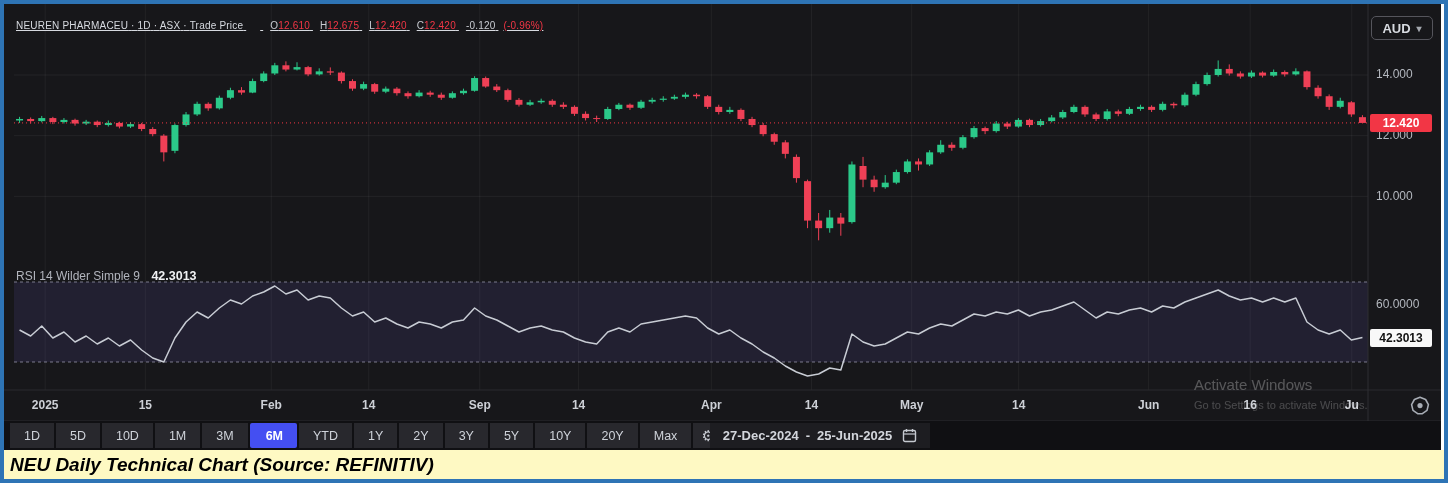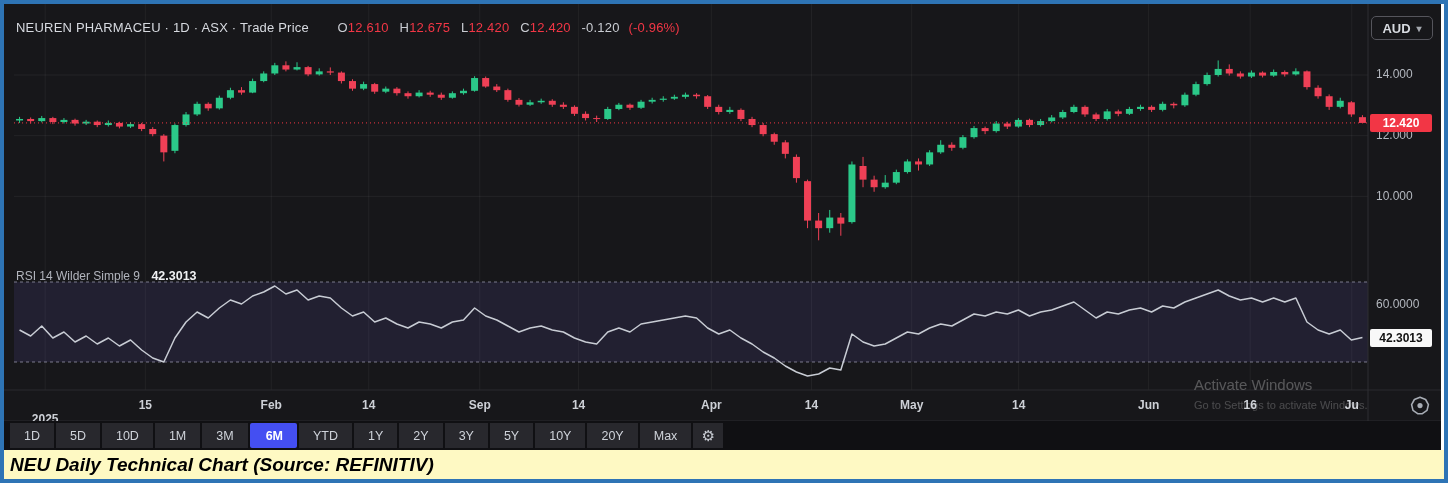--- a/index.html
+++ b/index.html
@@ -2,21 +2,21 @@
 <html><head>
 <meta charset="utf-8">
 <style>
   * { margin:0; padding:0; box-sizing:border-box; }
   body { width:1448px; height:483px; font-family:"Liberation Sans", sans-serif; background:#fff; }
   .frame { width:1448px; height:483px; border:4px solid #2e74b5; background:#fff; overflow:hidden; position:relative; }
   .app { position:relative; width:1437px; height:446px; background:#17171a; overflow:hidden; }
   #chart-canvas { position:absolute; left:0; top:0; }
 
   
-  .legend { position:absolute; left:12px; top:16px; font-size:13px; color:#d7dae0; letter-spacing:.2px; white-space:nowrap; z-index:5; }
+  .legend { position:absolute; left:12px; top:16px; font-size:10px; color:#d7dae0; letter-spacing:.2px; white-space:nowrap; z-index:5;text-decoration:underline; }
   .legend .red { color:#f23645; }
   .legend .lab { color:#c9ccd2; margin-left:7px; }
   .legend .gap { display:inline-block; width:14px; }
 
   
   .aud-box { position:absolute; right:8px; top:12px; width:62px; height:24px; border:1px solid #55555c; border-radius:5px;
              display:flex; align-items:center; justify-content:center; gap:6px; color:#d7dae0; font-size:13px; font-weight:700; z-index:6; cursor:pointer; background:#17171a; }
   .aud-box .chev { font-size:10px; color:#a5a9b0; }
 
   
@@ -356,21 +356,21 @@
     <div class="badge red" style="top:110px;">12.420</div>
 
     <div class="rsi-legend">
       <span>RSI 14 Wilder Simple 9</span>
       <b>42.3013</b>
     </div>
     <div class="y-label" style="top:293px;">60.0000</div>
     <div class="badge white" style="top:325px;">42.3013</div>
 
     <div class="time-axis" id="time-axis">
-        <div class="tick" style="left: 41.142px; margin-top: 14px;">2025</div>
+        <div class="tick" style="left: 41.142px;">2025</div>
         <div class="tick" style="left: 141.338px;">15</div>
         <div class="tick" style="left: 267.26px;">Feb</div>
         <div class="tick" style="left: 364.748px;">14</div>
         <div class="tick" style="left: 475.776px;">Sep</div>
         <div class="tick" style="left: 574.618px;">14</div>
         <div class="tick" style="left: 707.31px;">Apr</div>
         <div class="tick" style="left: 807.506px;">14</div>
         <div class="tick" style="left: 907.702px;">May</div>
         <div class="tick" style="left: 1014.67px;">14</div>
         <div class="tick" style="left: 1144.65px;">Jun</div>
@@ -400,17 +400,28 @@
           <button class="range-btn">YTD</button>
           <button class="range-btn">1Y</button>
           <button class="range-btn">2Y</button>
           <button class="range-btn">3Y</button>
           <button class="range-btn">5Y</button>
           <button class="range-btn">10Y</button>
           <button class="range-btn">20Y</button>
           <button class="range-btn">Max</button>
         </span>
       <button class="gear-btn">⚙</button>
+      <div class="date-box">
+        <span>27-Dec-2024</span>
+        <span>-</span>
+        <span>25-Jun-2025</span>
+        <svg width="15" height="15" viewBox="0 0 15 15" style="margin-left:3px;">
+          <rect x="1.5" y="2.5" width="12" height="11" rx="1.5" fill="none" stroke="#c5c9d0" stroke-width="1.4"></rect>
+          <line x1="4.5" y1="1" x2="4.5" y2="4" stroke="#c5c9d0" stroke-width="1.4"></line>
+          <line x1="10.5" y1="1" x2="10.5" y2="4" stroke="#c5c9d0" stroke-width="1.4"></line>
+          <line x1="1.5" y1="6" x2="13.5" y2="6" stroke="#c5c9d0" stroke-width="1.2"></line>
+        </svg>
+      </div>
     </div>
   </div>
 
   <div class="caption">NEU Daily Technical Chart (Source: REFINITIV)</div>
 </div>
 
 </body></html>

